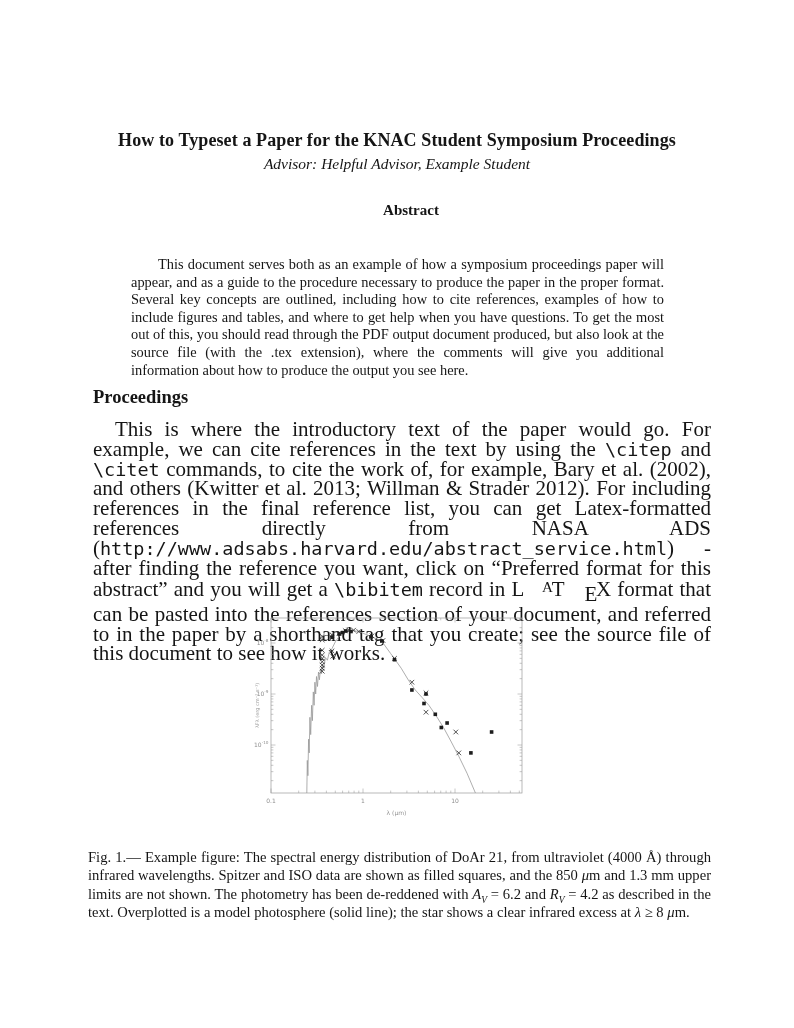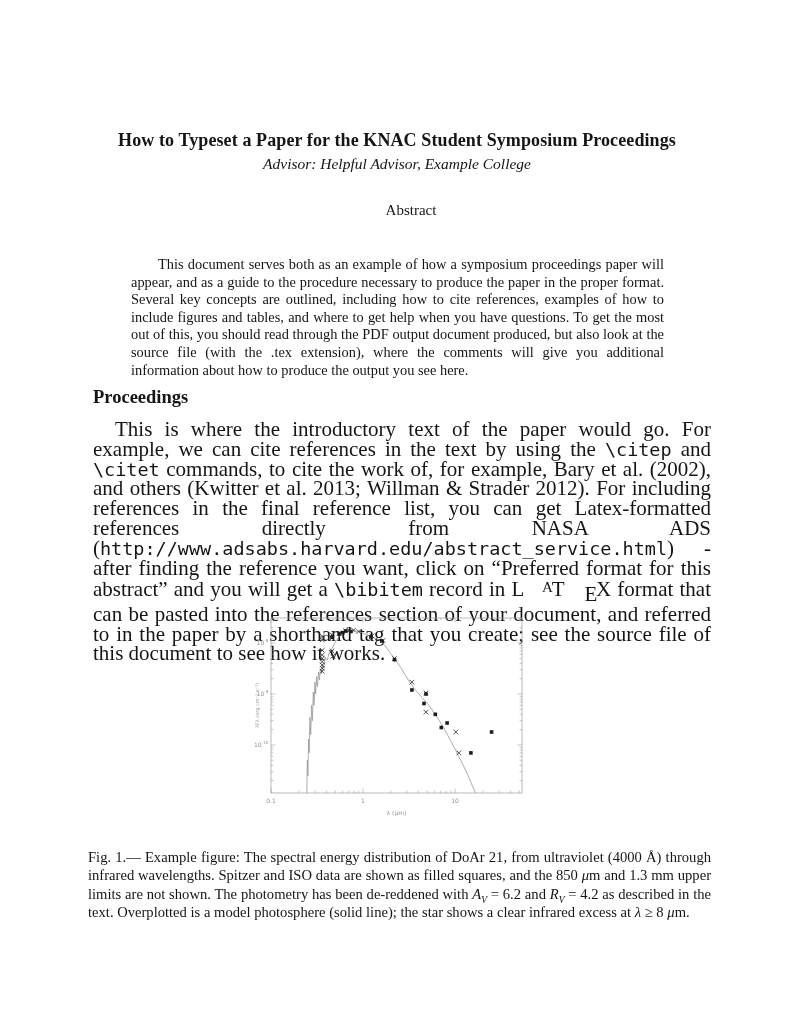--- a/index.html
+++ b/index.html
@@ -4,21 +4,21 @@
 <style>
   html,body { margin:0; padding:0; background:#ffffff; }
   .page {
     position:relative; width:794px; height:1028px; background:#ffffff;
     font-family:"Liberation Serif", serif; color:#151515; overflow:hidden;
   }
   .centered { position:absolute; left:0; right:0; text-align:center; }
   .paper-title { top:90px; font-size:18px; font-weight:bold; letter-spacing:0.1px;margin-top:40px; }
   .author-line { top:130px; font-size:15.5px; }
   .advisor-line { top:155px; font-size:15.5px; font-style:italic; }
-  .abstract-heading { top:202px; font-size:15px; font-weight:normal;margin-left:28px; }
+  .abstract-heading { top:202px; font-size:15px; font-weight:bold;margin-left:28px; }
   .abstract-text {
     position:absolute; top:236px; left:131px; width:533px;
     font-size:14.4px; line-height:17.6px; text-align:justify; text-indent:27px;margin-top:20px;
   }
   .section-heading {
     position:absolute; top:387px; left:93px; font-size:18.5px; font-weight:bold;
   }
   .intro-paragraph {
     position:absolute; top:420px; left:93px; width:618px;
     font-size:21px; line-height:19.8px; text-align:justify; text-indent:22px;
@@ -46,21 +46,21 @@
   svg text { font-family:"DejaVu Sans","Liberation Sans",sans-serif; }
 </style>
 </head>
 <body>
 
 <div class="page">
 
   <div class="centered paper-title">How to Typeset a Paper for the KNAC Student Symposium Proceedings</div>
 
 
-  <div class="centered advisor-line">Advisor: Helpful Advisor, Example College</div>
+  <div class="centered advisor-line">Advisor: Helpful Advisor, Example Student</div>
 
   <div class="centered abstract-heading">Abstract</div>
 
   <div class="abstract-text">This document serves both as an example of how a symposium proceedings paper will appear, and as a guide to the procedure necessary to produce the paper in the proper format. Several key concepts are outlined, including how to cite references, examples of how to include figures and tables, and where to get help when you have questions. To get the most out of this, you should read through the PDF output document produced, but also look at the source file (with the .tex extension), where the comments will give you additional information about how to produce the output you see here.</div>
 
   <div class="section-heading">Proceedings</div>
 
   <div class="intro-paragraph">This is where the introductory text of the paper would go. For example, we can cite references in the text by using the <code class="tt">\citep</code> and <code class="tt">\citet</code> commands, to cite the work of, for example, Bary et al. (2002), and others (Kwitter et al. 2013; Willman &amp; Strader 2012). For including references in the final reference list, you can get Latex-formatted references directly from NASA ADS (<code class="tt">http://www.adsabs.harvard.edu/abstract_service.html</code>) - after finding the reference you want, click on “Preferred format for this abstract” and you will get a <code class="tt">\bibitem</code> record in <span class="latex-logo">L<span class="lx-a">A</span>T<span class="lx-e">E</span>X</span> format that can be pasted into the references section of your document, and referred to in the paper by a shorthand tag that you create; see the source file of this document to see how it works.</div>
 
   <div class="figure-wrap">

